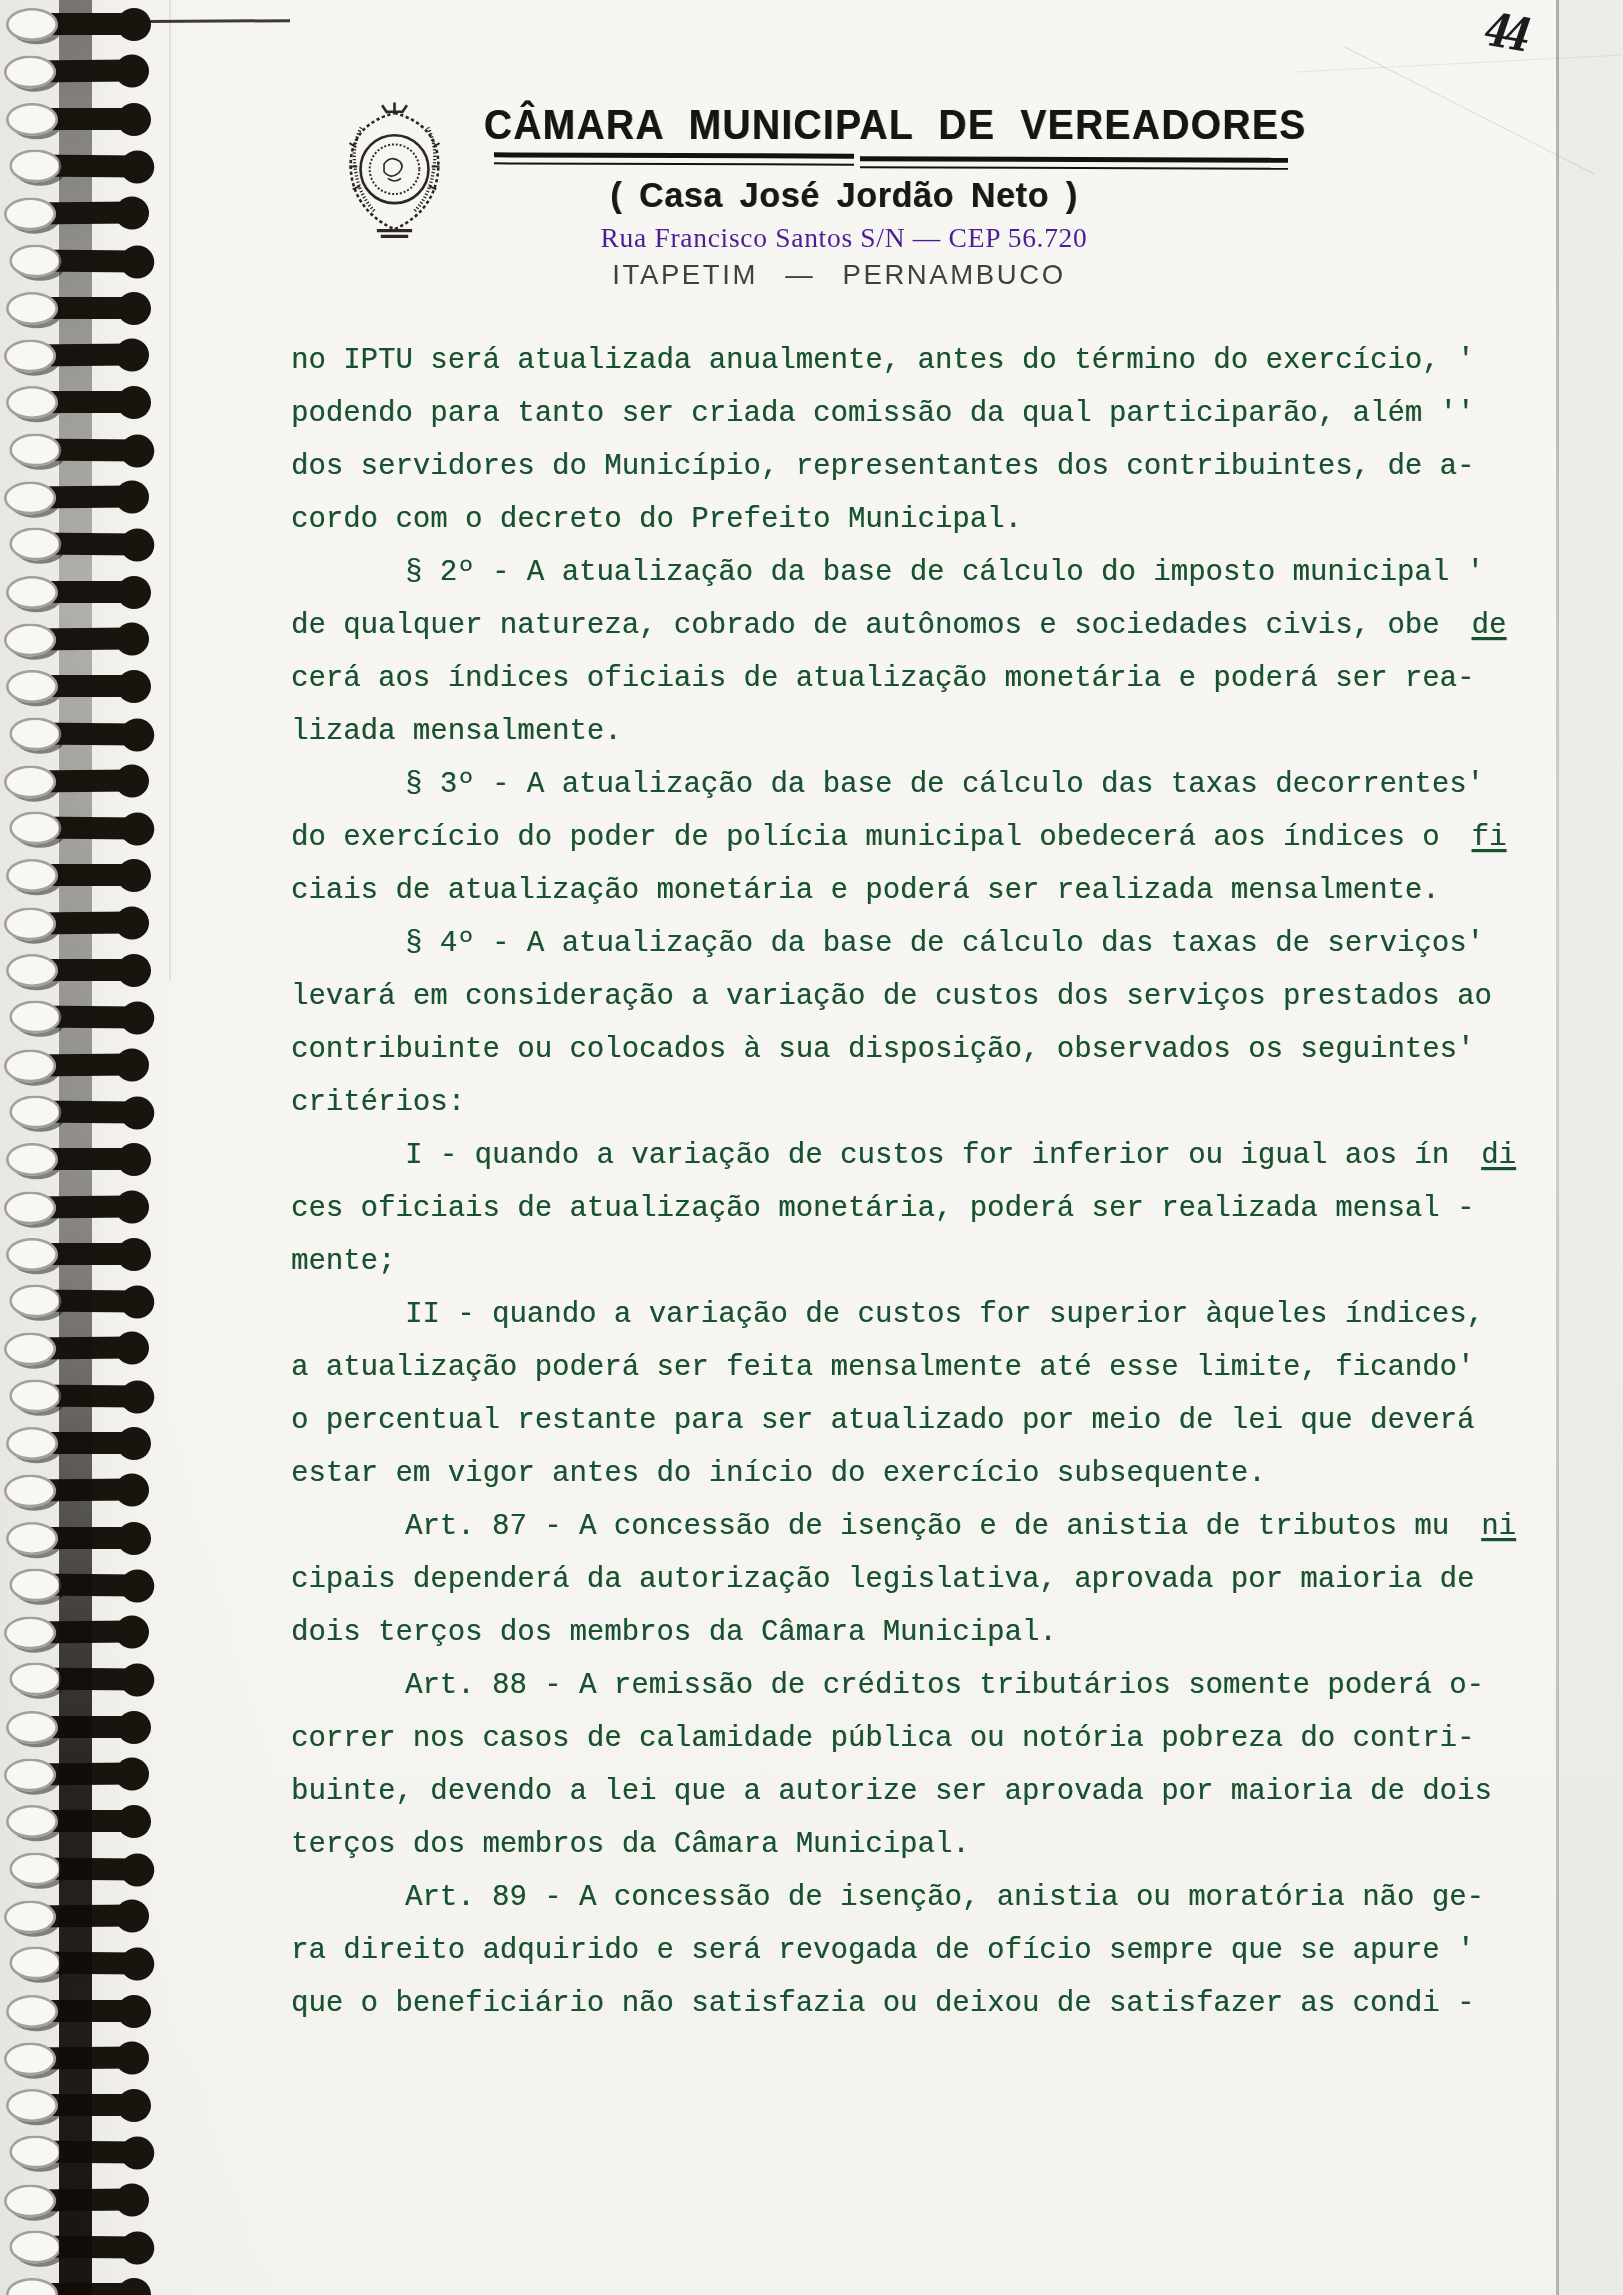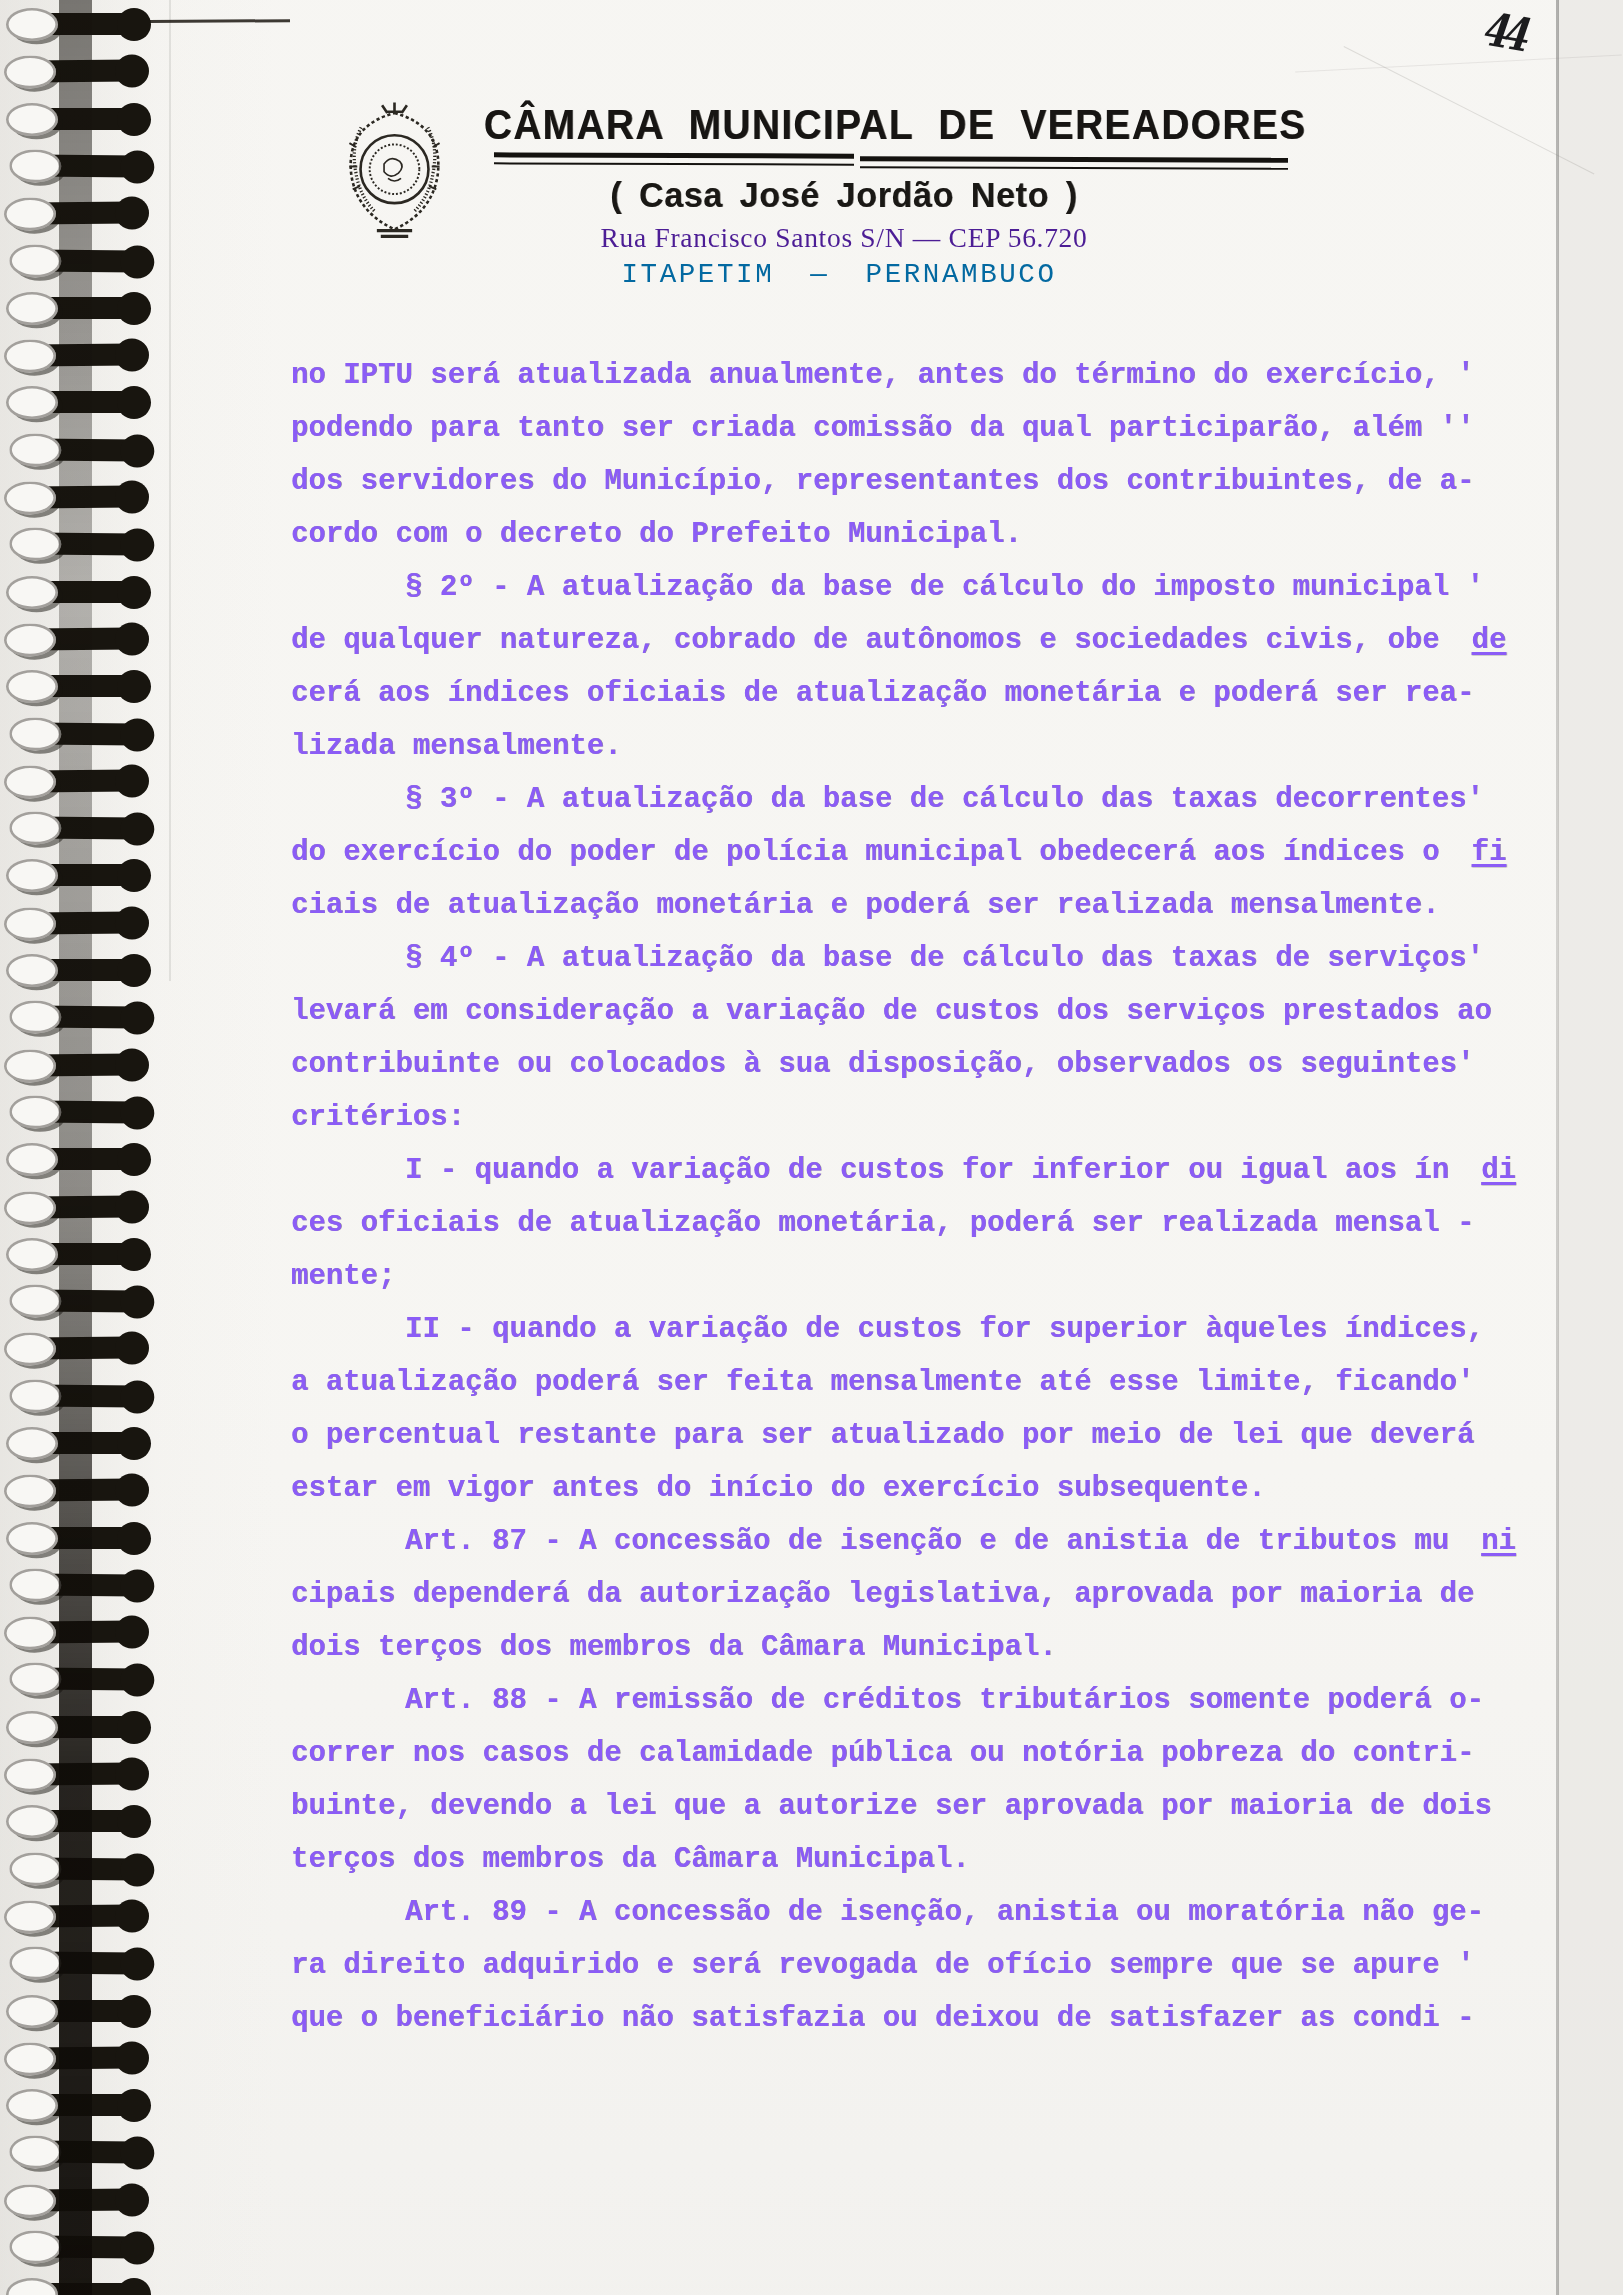--- a/index.html
+++ b/index.html
@@ -41,34 +41,34 @@
     text-shadow:0.7px 0 0 rgba(23,21,19,.6);}
   .rule-seg{position:absolute;height:5.2px;border-top:5.9px solid #14120f;border-bottom:2px solid #14120f;}
   .rule-left{left:494px;top:153px;width:360px;transform:rotate(.2deg);}
   .rule-right{left:860px;top:157px;width:428px;transform:rotate(.2deg);}
   .lh-sub{position:absolute;left:844px;top:175px;transform:translateX(-50%) scaleY(1.05);
     font-weight:700;font-size:34px;letter-spacing:0.7px;word-spacing:6.5px;color:#1a1815;white-space:nowrap;
     text-shadow:0.7px 0 0 rgba(26,24,21,.55);}
   .lh-addr{position:absolute;left:844px;top:222px;transform:translateX(-50%);
     font-family:"Liberation Serif",serif;font-size:27.5px;letter-spacing:0.7px;color:#4c1d95;white-space:nowrap;}
   .lh-city{position:absolute;left:839px;top:259px;transform:translateX(-50%);
-    font-family:Liberation Mono, monospace;font-size:27.5px;letter-spacing:2.6px;word-spacing:17px;color:#0369a1;white-space:nowrap;}
+    font-family:Liberation Sans, sans-serif;font-size:27.5px;letter-spacing:2.6px;word-spacing:17px;color:#404040;white-space:nowrap;}
 
   .logo{position:absolute;left:322px;top:101px;width:145px;height:141px;}
 
   
   .pgnum{position:absolute;left:1480px;top:5.2px;
     font-family:"DejaVu Serif",serif;font-style:italic;font-weight:700;
     font-size:46px;letter-spacing:-6.5px;color:#1c1c1e;
     transform:rotate(10deg) scaleX(.8);}
 
   
-  .doc{position:absolute;left:291px;top:349px;width:1230px;
-    font-family:"Liberation Mono",monospace;font-weight:700;
-    font-size:29px;line-height:53px;color:#8b5cf6;
+  .doc{position:absolute;left:291px;top:334px;width:1230px;
+    font-family:"Liberation Mono",monospace;font-weight:400;
+    font-size:29px;line-height:53px;color:#14532d;
     text-shadow:0.4px 0.4px 0 rgba(28,26,23,.45);
     white-space:pre;}
   .line{height:53px;}
   .line.ind{padding-left:114px;}
   .useg{text-decoration:underline;text-decoration-thickness:2.6px;text-underline-offset:3.9px;margin-left:32px;}
 </style>
 </head>
 <body>
 
 <div class="sheet"></div>

